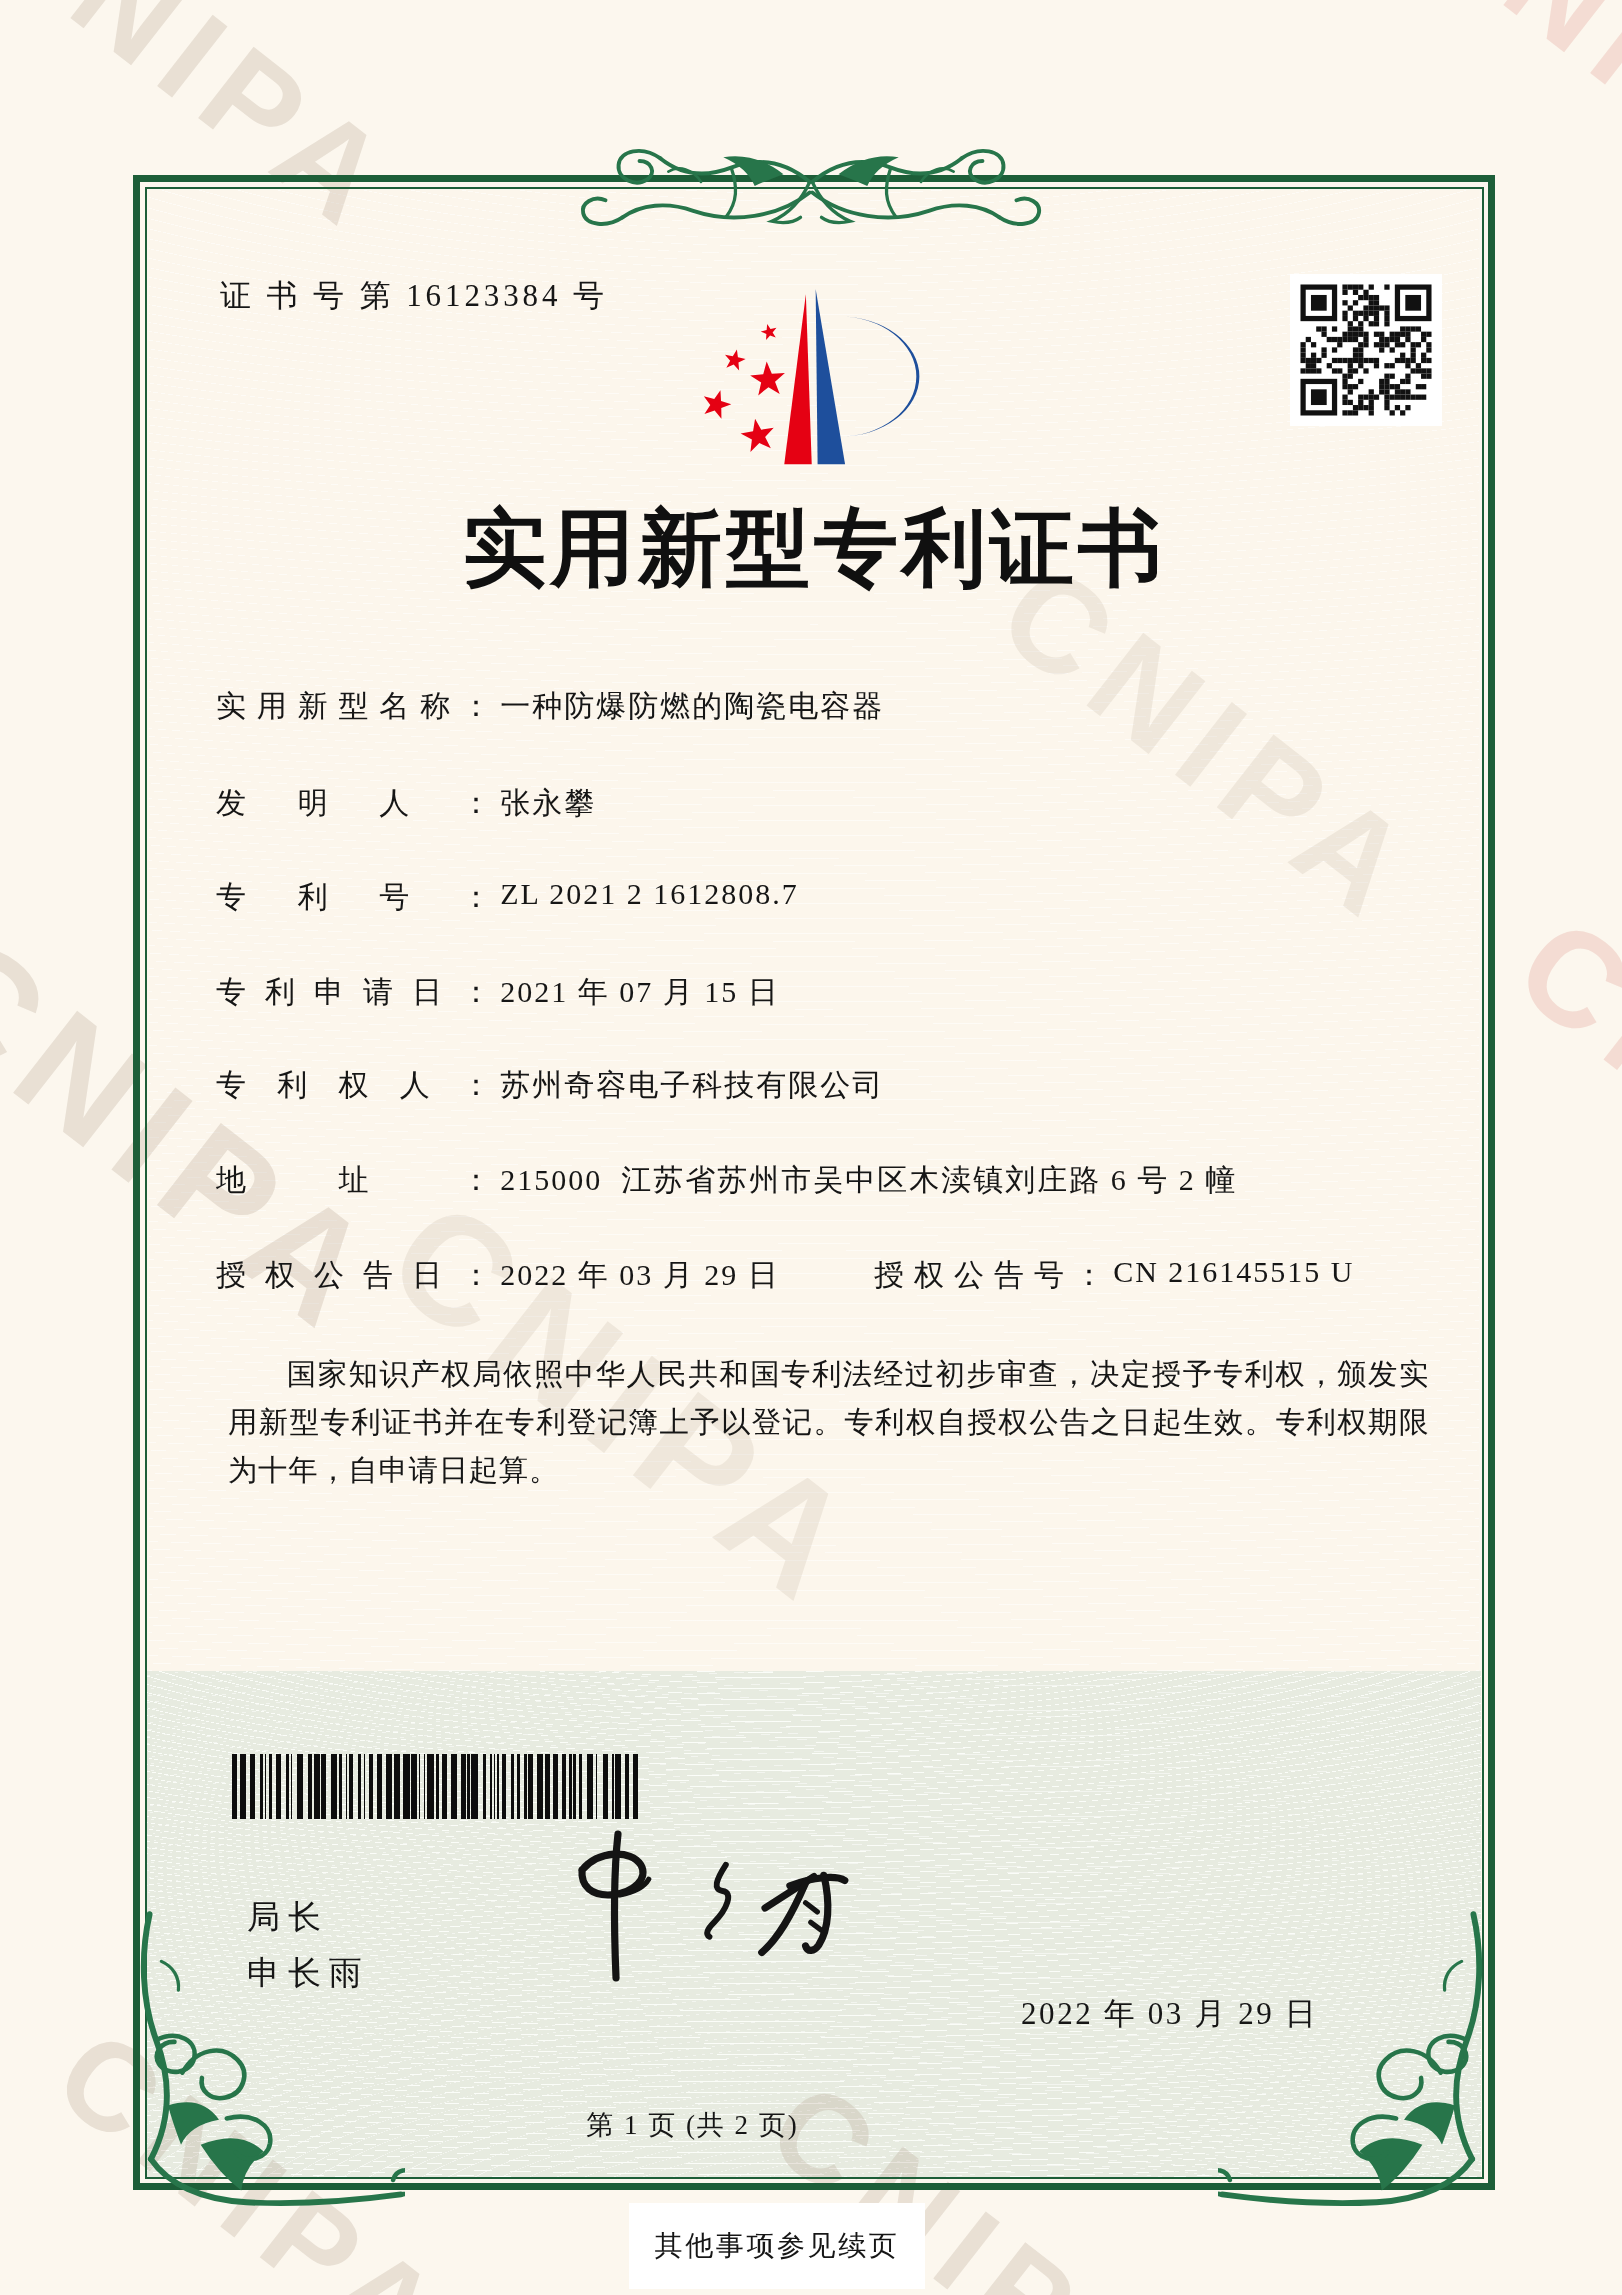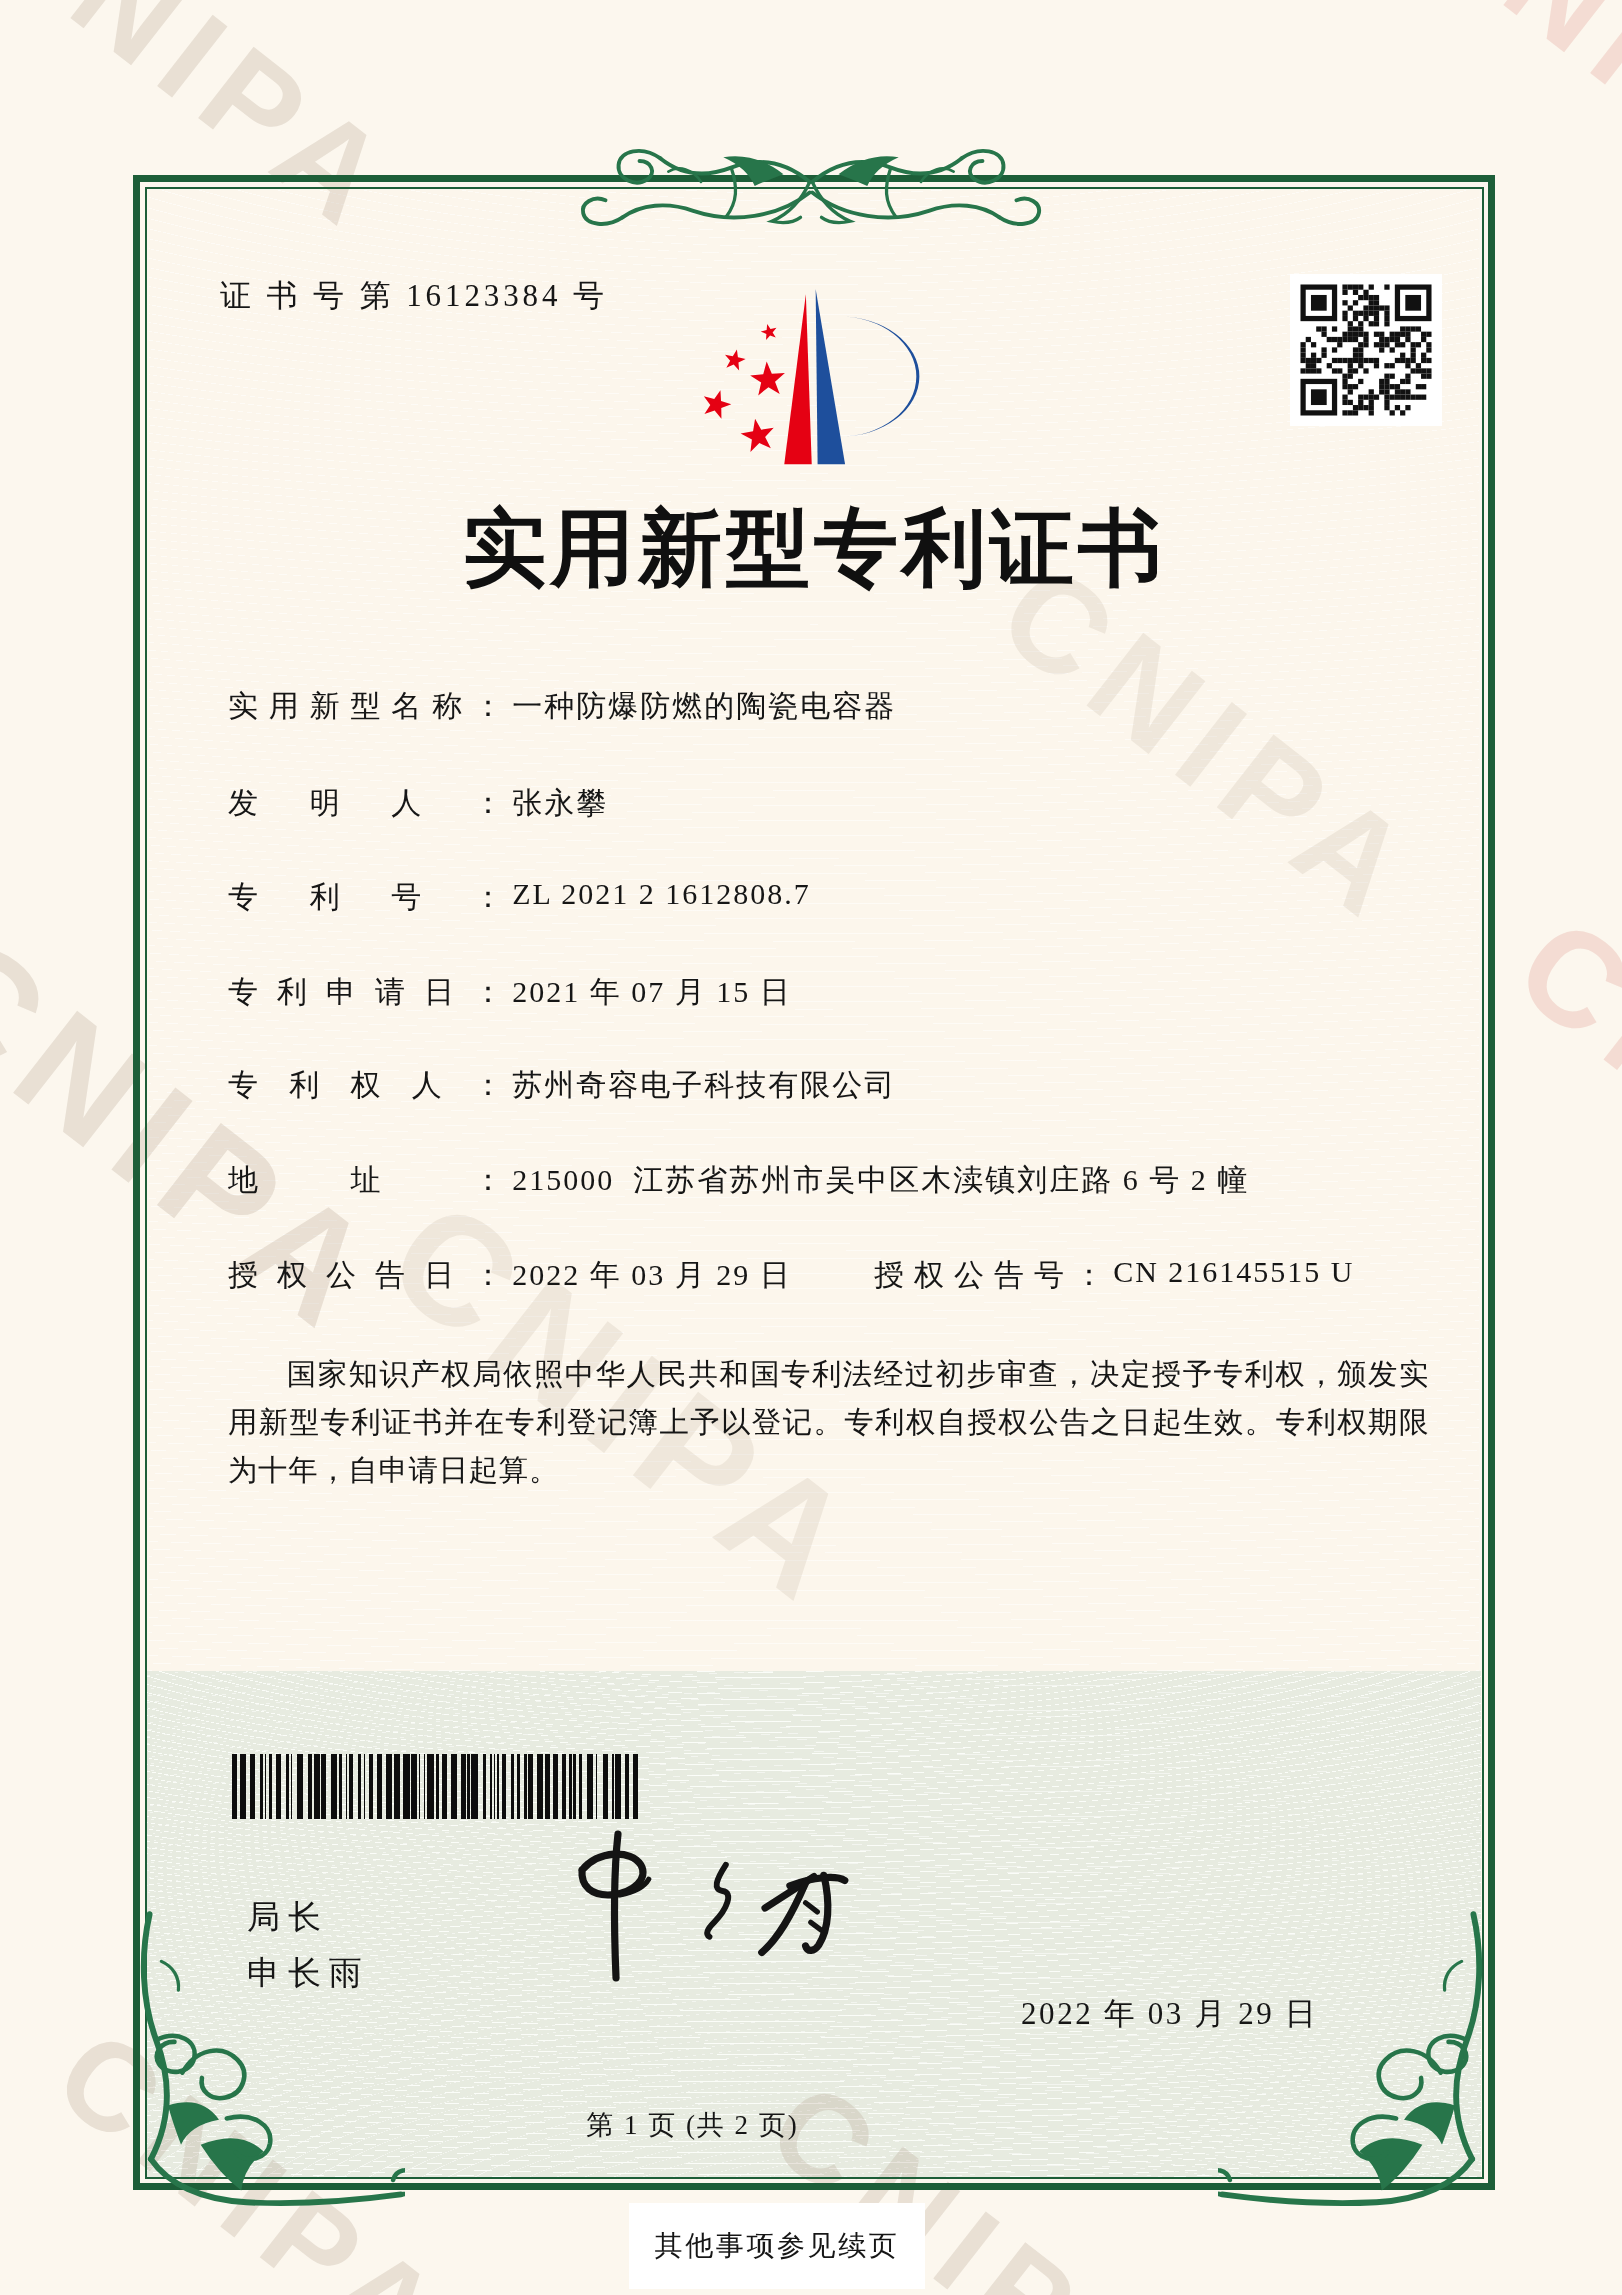--- a/index.html
+++ b/index.html
@@ -41,21 +41,21 @@
   .corner-right{left:1218px;top:1909px;transform:scaleX(-1);}
   
   .cert-no{position:absolute;left:220px;top:275px;font-size:31px;letter-spacing:3.9px;white-space:pre;z-index:5;}
   .logo{position:absolute;left:681px;top:260px;width:268px;height:226px;z-index:5;}
   .qr{position:absolute;left:1290px;top:274px;width:152px;height:152px;z-index:5;}
   .title{position:absolute;left:133px;top:492px;width:1362px;text-align:center;font-size:84px;
       font-weight:bold;letter-spacing:3.9px;z-index:5;color:#101010;}
   .frow{position:absolute;left:216px;font-size:30px;z-index:5;}
   .frow2{position:absolute;left:839px;font-size:30px;z-index:5;margin-left:35px;}
   .flabel{display:inline-block;width:275px;text-align:justify;text-align-last:justify;
-      text-justify:inter-character;vertical-align:top;margin-left:12px;}
+      text-justify:inter-character;vertical-align:top;}
   .flabel-sm{display:inline-block;width:230px;text-align:justify;text-align-last:justify;
       text-justify:inter-character;vertical-align:top;}
   .fvalue{margin-left:9.2px;letter-spacing:2px;white-space:pre;}
   .body-text{position:absolute;left:216px;top:1338px;width:1225px;font-size:29.4px;line-height:48px;
       text-align:justify;letter-spacing:0.7px;z-index:5;}
   .body-text p{margin:12px;text-indent:2em;}
   .barcode{position:absolute;left:232px;top:1754px;width:414px;height:65px;z-index:5;}
   .barcode i{position:absolute;top:0;bottom:0;background:#0d0d0d;}
   .signer-title{position:absolute;left:247px;top:1895px;font-size:33px;letter-spacing:7.9px;z-index:5;}
   .signer-name{position:absolute;left:247px;top:1951px;font-size:33px;letter-spacing:7.9px;z-index:5;}

